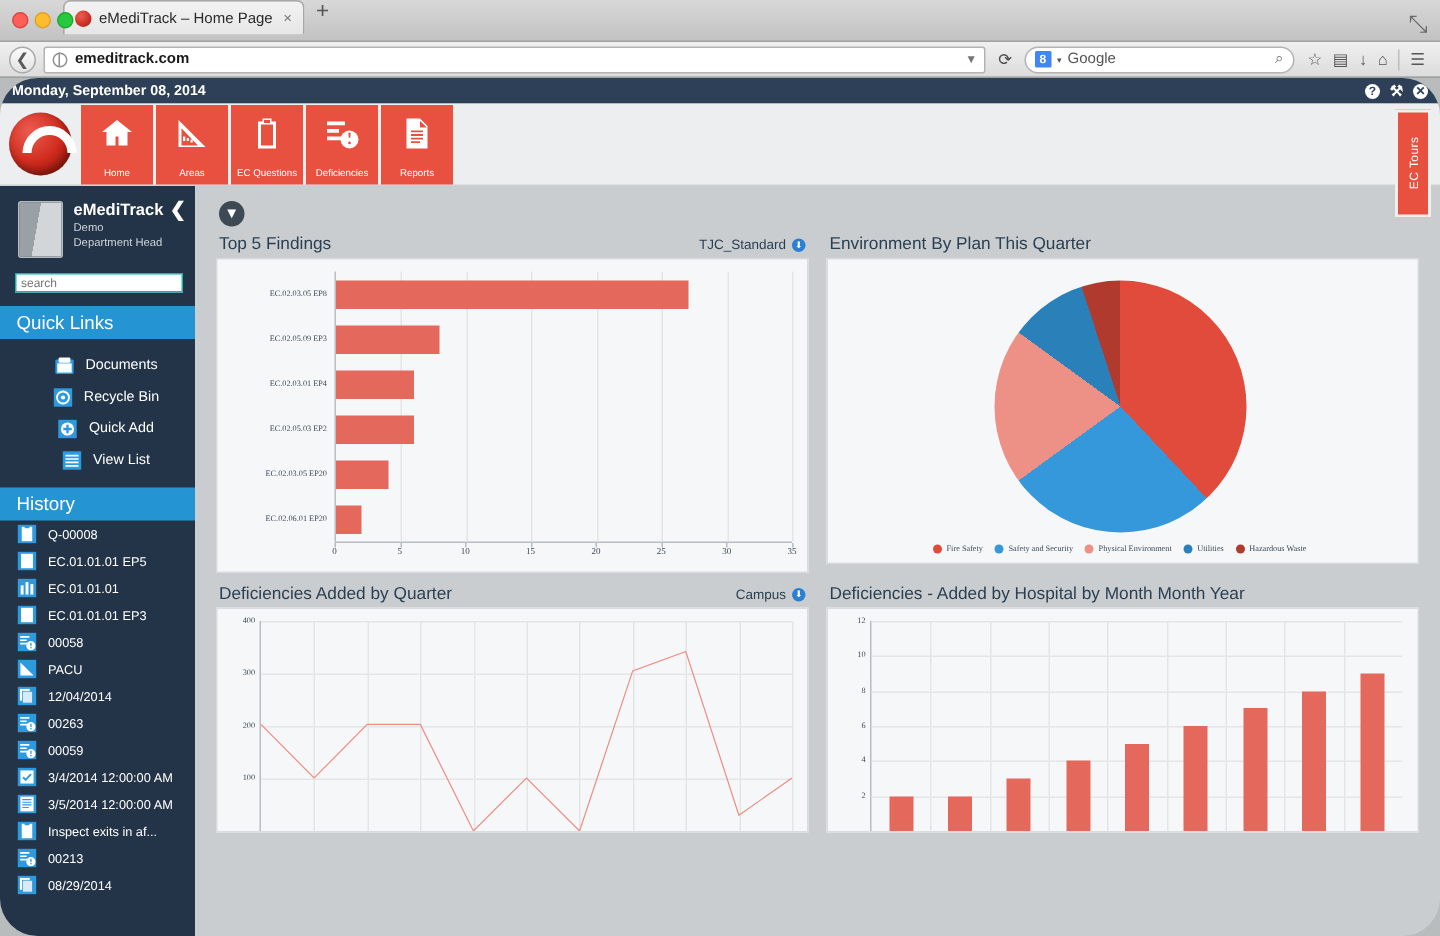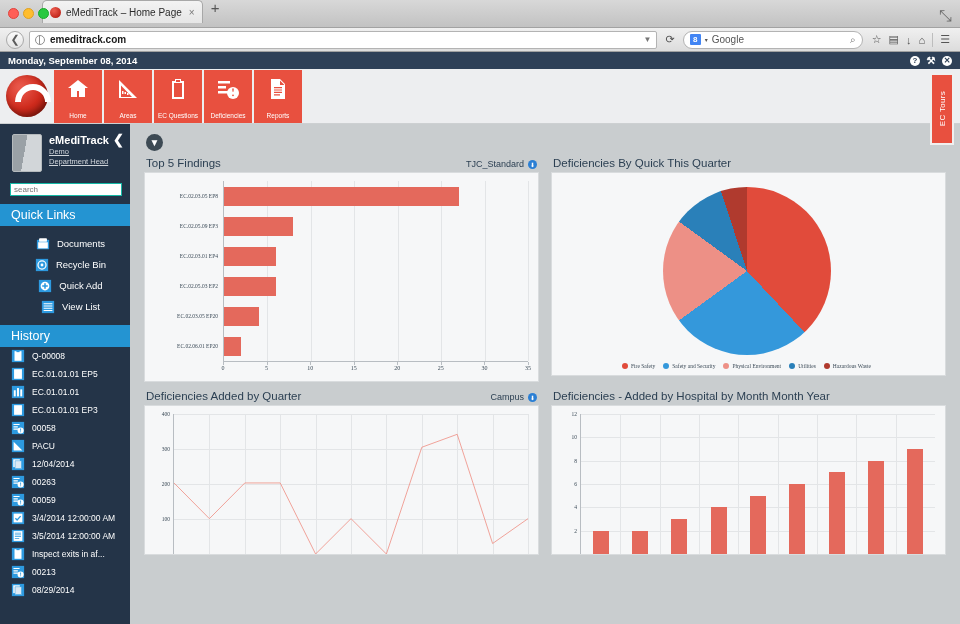--- a/index.html
+++ b/index.html
@@ -89,21 +89,21 @@
     width: 11px; height: 11px; background: #4285f4; color: #fff;
     font-size: 8px; font-weight: bold; display: flex;
     align-items: center; justify-content: center; border-radius: 1px;
   }
   .s-caret { font-size: 6px; color: #555; }
   .mag { margin-left: auto; color: #6f6f6f; font-size: 10px; }
   .navicons { display: flex; align-items: center; gap: 7px; padding: 0 4px; color: #555; font-size: 11px; }
   .navsep { width: 1px; height: 14px; background: #bdbdbd; }
 
   
-  .app { position: relative; width: 960px; height: 572px; background: #c9cdcf; overflow: hidden; }
+  .app { position: relative; width: 960px; height: 572px; background: #c9cdcf; overflow: hidden; border-radius: 25px; }
 
   .datebar {
     height: 17px; background: #2e4057; color: #fff;
     display: flex; align-items: center; padding: 0 8px;
     font-size: 9.5px; font-weight: bold;
   }
   .datebar-icons { margin-left: auto; display: flex; gap: 6px; align-items: center; }
   .dbi { width: 10px; height: 10px; border-radius: 50%; background: #fff; color: #2e4057;
         font-size: 8px; font-weight: bold; display: flex; align-items: center; justify-content: center; }
   .dbi.wrench { background: none; color: #fff; font-size: 10px; border-radius: 0; }
@@ -151,21 +151,21 @@
     position: absolute; left: 0; top: 72px; width: 130px; height: 500px;
     background: #243448; overflow: hidden;
   }
   .profile { padding: 10px 8px 6px 12px; position: relative; display: flex; gap: 7px; }
   .avatar {
     width: 30px; height: 38px; flex: 0 0 auto;
     background: linear-gradient(100deg, #9aa1a6 0 42%, #d2d6d9 42% 100%);
     border: 1px solid #b5babd; border-radius: 2px;
   }
   .pname { color: #fff; font-size: 11px; font-weight: bold; line-height: 1.15; }
-  .psub  { color: #cfd4da; font-size: 7.5px; line-height: 1.35; text-decoration: underline; }
+  .psub  { color: #cfd4da; font-size: 7.5px; line-height: 1.35; }
   .collapse-arrow { position: absolute; right: 6px; top: 8px; color: #fff; font-size: 13px; font-weight: bold; }
   .searchwrap { padding: 0 8px 8px 10px; }
   .sb-search {
     width: 100%; height: 13px; background: #fff; border: 1px solid #14b8a6;
     font-size: 8px; color: #9aa0a6; padding: 0 3px;
     font-family: "Liberation Sans", sans-serif;
   }
   .sec-head {
     background: #2494d2; color: #fff; font-size: 12.5px;
     padding: 4px 0 4px 11px; font-weight: normal;
@@ -628,21 +628,21 @@
                 <div class="tickmark" style="left: calc(85.7143%);"></div>
                 <span style="left: 85.7143%;">30</span>
                 <div class="tickmark" style="left: calc(100%);"></div>
                 <span style="left: 100%;">35</span>
               </div>
           </div>
         </div>
 
         <div class="panel">
           <div class="panel-head">
-            <span class="panel-title">Deficiencies By Quick This Quarter</span>
+            <span class="panel-title">Environment By Plan This Quarter</span>
           </div>
           <div class="plot">
             <div class="pie-wrap">
               <div class="pie" id="pie" style="background: conic-gradient(rgb(225, 75, 59) 0deg, rgb(225, 75, 59) 136.8deg, rgb(52, 152, 219) 136.8deg, rgb(52, 152, 219) 234deg, rgb(237, 144, 134) 234deg, rgb(237, 144, 134) 306deg, rgb(42, 128, 185) 306deg, rgb(42, 128, 185) 342deg, rgb(176, 58, 46) 342deg, rgb(176, 58, 46) 360deg);"></div>
               <div class="pie-legend" id="pie-legend">
                   <div class="leg">
                     <span class="leg-dot" style="background:#e14b3b"></span>
                     <span>Fire Safety</span>
                   </div>
                   <div class="leg">

